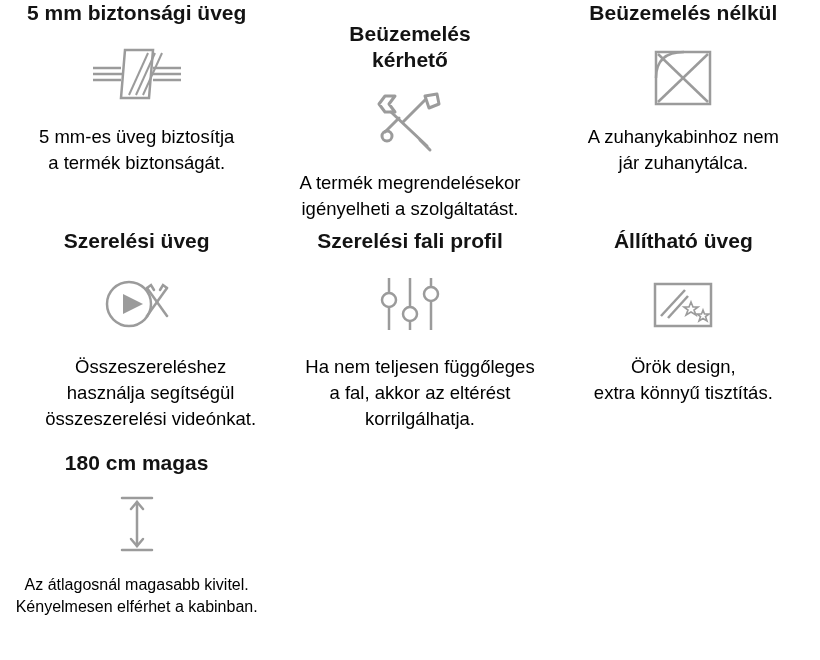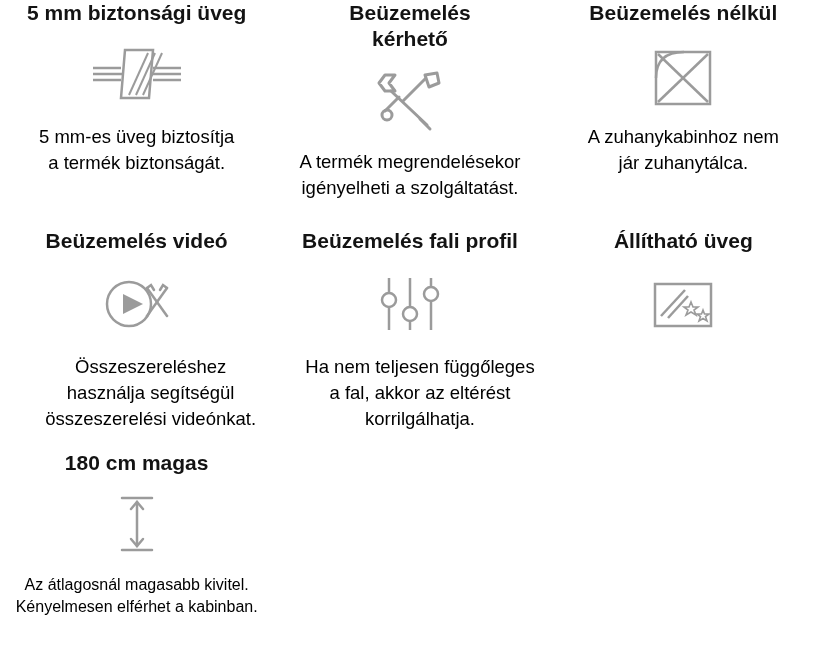--- a/index.html
+++ b/index.html
@@ -55,21 +55,21 @@
     white-space: pre-line;
   }
 
   
   .row1 .feature-title { margin-top: 0; }
   .row1 .icon-wrap { margin-top: 12px; }
   .row2 .icon-wrap { margin-top: 14px; }
   .row3 .icon-wrap { margin-top: 12px; }
 
   .c-glass .feature-title { max-width: 300px; }
-  .c-install .feature-title { max-width: 200px; }
+  .c-install .feature-title { max-width: 200px; margin-top: 21px; }
   .c-video .feature-desc { max-width: 260px; margin-left: 28px; }
   .c-profile .feature-desc { max-width: 290px; margin-left: 20px; }
   .c-height .feature-desc { max-width: 330px; font-size: 16px; }
   .c-sizes .feature-desc { max-width: 230px; }
 
   svg { display: block; }
 </style>
 </head>
 <body>
 
@@ -123,40 +123,40 @@
         <path d="M16 40 Q16 14 44 14" fill="none" stroke="#9b9b9b" stroke-width="2.5"></path>
         <line x1="18" y1="16" x2="68" y2="64" stroke="#9b9b9b" stroke-width="2.5"></line>
         <line x1="68" y1="16" x2="18" y2="64" stroke="#9b9b9b" stroke-width="2.5"></line>
       </svg>
     </div>
     <div class="feature-desc">A zuhanykabinhoz nem
 jár zuhanytálca.</div>
   </div>
 
   <div class="cell row2 c-video">
-    <div class="feature-title">Beüzemelés videó</div>
+    <div class="feature-title">Szerelési üveg</div>
     <div class="icon-wrap">
       <svg width="96" height="72" viewBox="0 0 96 72">
         <circle cx="40" cy="36" r="22" fill="none" stroke="#9b9b9b" stroke-width="2.5"></circle>
         <polygon points="34,26 54,36 34,46" fill="#9b9b9b"></polygon>
         <g stroke="#9b9b9b" stroke-width="2.5" fill="none" stroke-linecap="round">
           <path d="M58 20 L78 48"></path>
           <path d="M78 20 L58 48"></path>
           <path d="M58 20 l4 -3 3 5"></path>
           <path d="M78 20 l-4 -3 -3 5"></path>
         </g>
       </svg>
     </div>
     <div class="feature-desc">Összeszereléshez
 használja segítségül
 összeszerelési videónkat.</div>
   </div>
 
   <div class="cell row2 c-profile">
-    <div class="feature-title">Beüzemelés fali profil</div>
+    <div class="feature-title">Szerelési fali profil</div>
     <div class="icon-wrap">
       <svg width="86" height="72" viewBox="0 0 86 72">
         <g stroke="#9b9b9b" stroke-width="2.5" fill="none">
           <line x1="22" y1="10" x2="22" y2="62"></line>
           <line x1="43" y1="10" x2="43" y2="62"></line>
           <line x1="64" y1="10" x2="64" y2="62"></line>
           <circle cx="22" cy="32" r="7" fill="#ffffff"></circle>
           <circle cx="43" cy="46" r="7" fill="#ffffff"></circle>
           <circle cx="64" cy="26" r="7" fill="#ffffff"></circle>
         </g>
@@ -171,20 +171,22 @@
     <div class="feature-title">Állítható üveg</div>
     <div class="icon-wrap">
       <svg width="84" height="72" viewBox="0 0 84 72">
         <rect x="14" y="16" width="56" height="42" fill="none" stroke="#9b9b9b" stroke-width="2.5"></rect>
         <line x1="20" y1="48" x2="44" y2="22" stroke="#9b9b9b" stroke-width="2.5"></line>
         <line x1="27" y1="50" x2="47" y2="28" stroke="#9b9b9b" stroke-width="2.5"></line>
         <polygon points="50,34 52,39 57,39 53,42 55,47 50,44 45,47 47,42 43,39 48,39" fill="none" stroke="#9b9b9b" stroke-width="1.6"></polygon>
         <polygon points="62,42 63.5,46 68,46 64.5,48.5 66,53 62,50.5 58,53 59.5,48.5 56,46 60.5,46" fill="none" stroke="#9b9b9b" stroke-width="1.6"></polygon>
       </svg>
     </div>
+    <div class="feature-desc">Örök design,
+extra könnyű tisztítás.</div>
   </div>
 
 
   <div class="cell row3 c-height">
     <div class="feature-title">180 cm magas</div>
     <div class="icon-wrap">
       <svg width="70" height="72" viewBox="0 0 70 72">
         <g stroke="#9b9b9b" stroke-width="2.5" fill="none" stroke-linecap="round">
           <line x1="20" y1="10" x2="50" y2="10"></line>
           <line x1="20" y1="62" x2="50" y2="62"></line>

